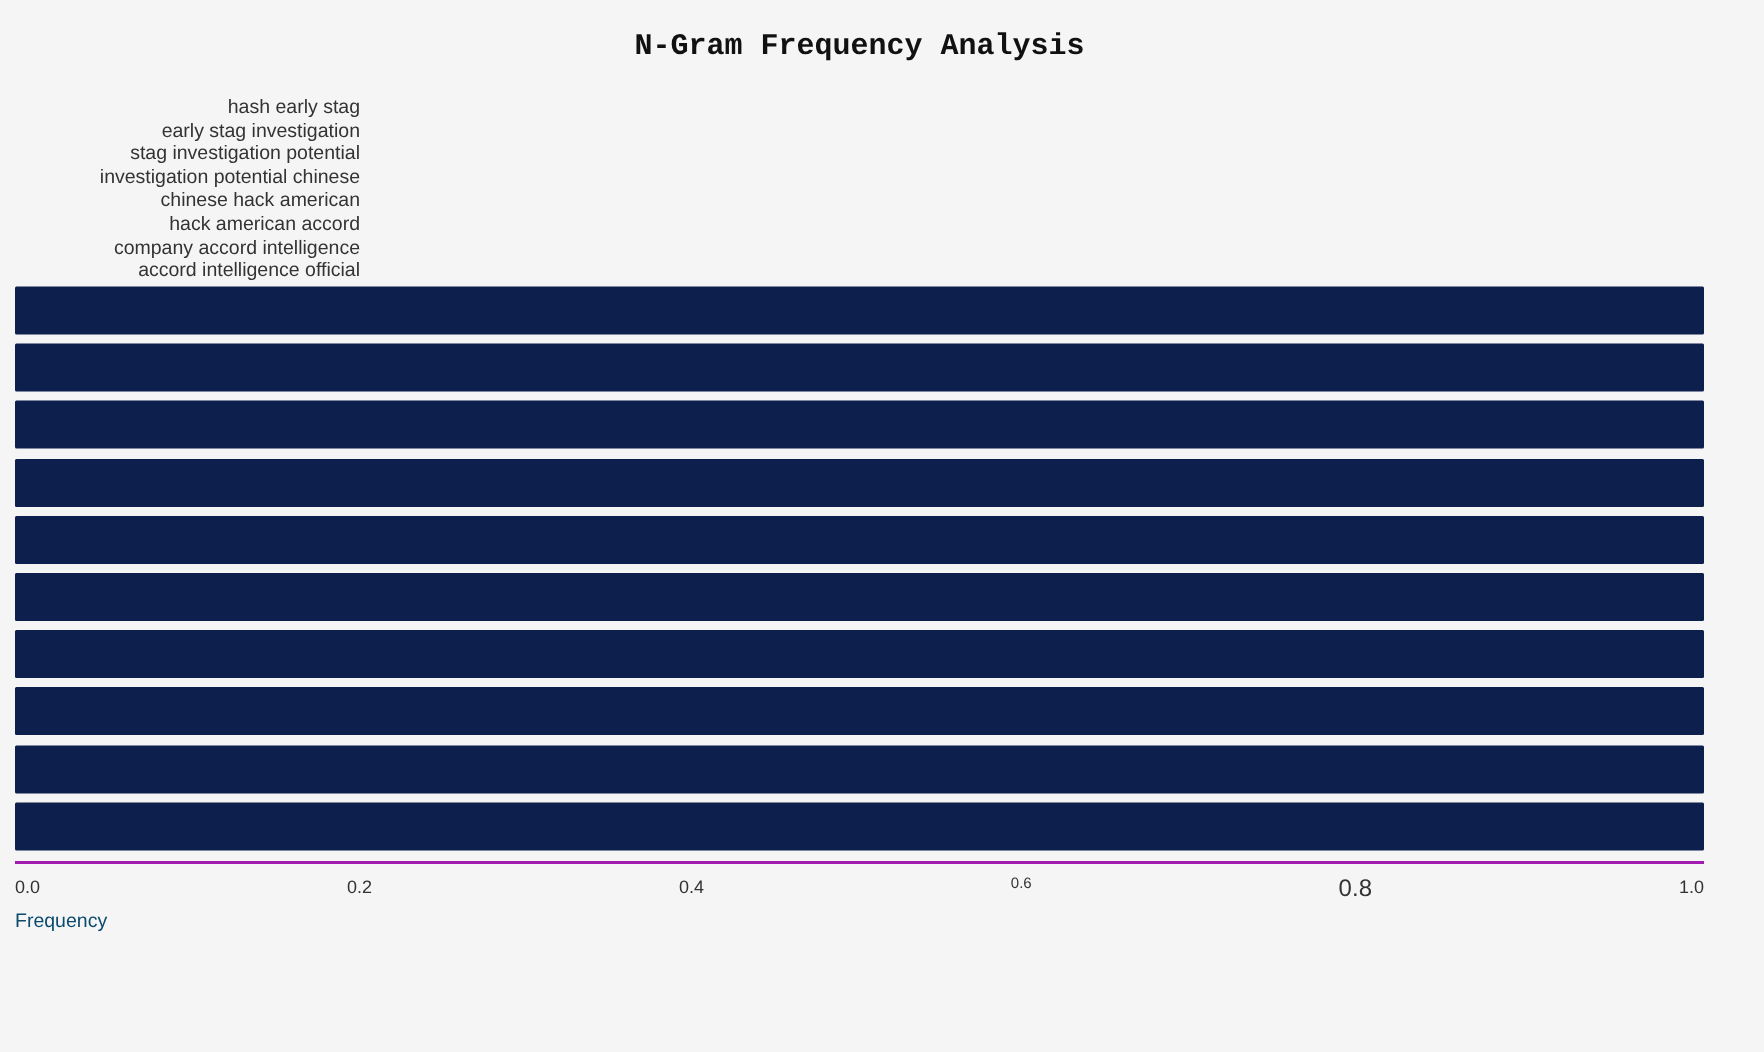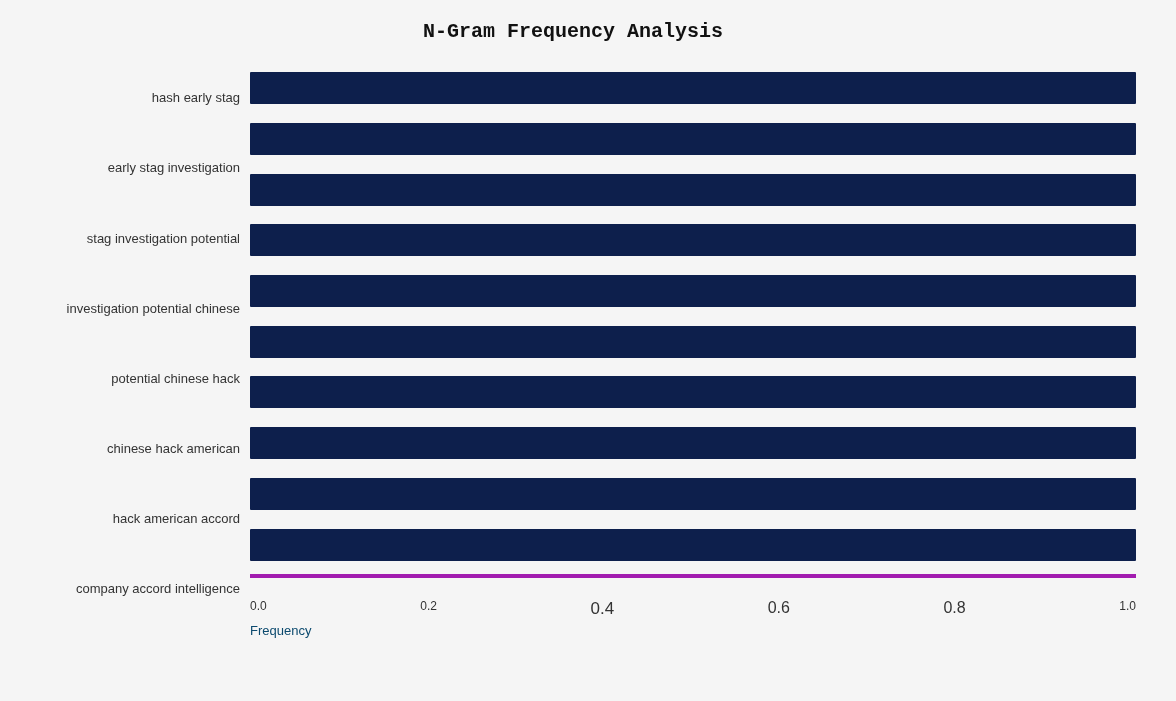--- a/index.html
+++ b/index.html
@@ -30,21 +30,21 @@
       text-align: center;
       font-size: 20px;
       font-weight: bold;
       color: #111;
       margin-bottom: 20px;
       font-family: Liberation Mono, monospace;
     }
 
     .chart-area {
       display: flex;
-      flex-direction: row;
+      flex-direction: column;
       width: 100%;
       height: calc(100% - 60px);
     }
 
     .y-axis {
       display: flex;
       flex-direction: column;
       justify-content: space-around;
       width: 240px;
       flex-shrink: 0;
@@ -82,22 +82,22 @@
       height: 32px;
       background-color: #0d1f4c;
       border-radius: 1px;
     }
 
     .x-axis {
       height: 50px;
       display: flex;
       flex-direction: column;
       justify-content: flex-start;
-      padding-top: 21px;
-      border-top: 4px solid #a21caf;
+      padding-top: 8px;
+      border-top: 2px solid #a21caf;
     }
 
     .x-axis-label {
       text-align: left;
       font-size: 13px;
       color: #0c4a6e;
       margin-top: 4px;
     }
 
     .x-ticks-container {
@@ -110,24 +110,24 @@
 <body>
 
 <div class="chart-container">
   <div class="chart-title">N-Gram Frequency Analysis</div>
   <div class="chart-area">
     <div class="y-axis" id="y-axis-labels">
     <div class="y-label">hash early stag</div>
         <div class="y-label">early stag investigation</div>
         <div class="y-label">stag investigation potential</div>
         <div class="y-label">investigation potential chinese</div>
-        <div class="y-label">potential chinese hack</div>
         <div class="y-label">chinese hack american</div>
         <div class="y-label">hack american accord</div>
         <div class="y-label">company accord intelligence</div>
+        <div class="y-label">accord intelligence official</div>
       </div>
     <div class="bars-and-xaxis">
       <div class="bars-area" id="bars-area">
       <div class="bar-row">
             <div class="bar" style="width: 100%; background-color: rgb(13, 31, 76);"></div>
           </div>
           <div class="bar-row">
             <div class="bar" style="width: 100%; background-color: rgb(13, 31, 76);"></div>
           </div>
           <div class="bar-row">
@@ -152,22 +152,22 @@
             <div class="bar" style="width: 100%; background-color: rgb(13, 31, 76);"></div>
           </div>
           <div class="bar-row">
             <div class="bar" style="width: 100%; background-color: rgb(13, 31, 76);"></div>
           </div>
         </div>
       <div class="x-axis">
         <div class="x-ticks-container" id="x-ticks-container">
         <div style="font-size: 12px; color: rgb(51, 51, 51); text-align: center;">0.0</div>
             <div style="font-size: 12px; color: rgb(51, 51, 51); text-align: center;">0.2</div>
-            <div style="font-size: 17px; color: rgb(51, 51, 51); text-align: center;">0.4</div>
-            <div style="font-size: 16px; color: rgb(51, 51, 51); ">0.6</div>
+            <div style="font-size: 12px; color: rgb(51, 51, 51); text-align: center;">0.4</div>
+            <div style="font-size: 10px; color: rgb(51, 51, 51); ">0.6</div>
             <div style="font-size: 16px; color: rgb(51, 51, 51); text-align: center;">0.8</div>
             <div style="font-size: 12px; color: rgb(51, 51, 51); text-align: left;">1.0</div>
           </div>
         <div class="x-axis-label">Frequency</div>
       </div>
     </div>
   </div>
 </div>
 
 </body></html>

